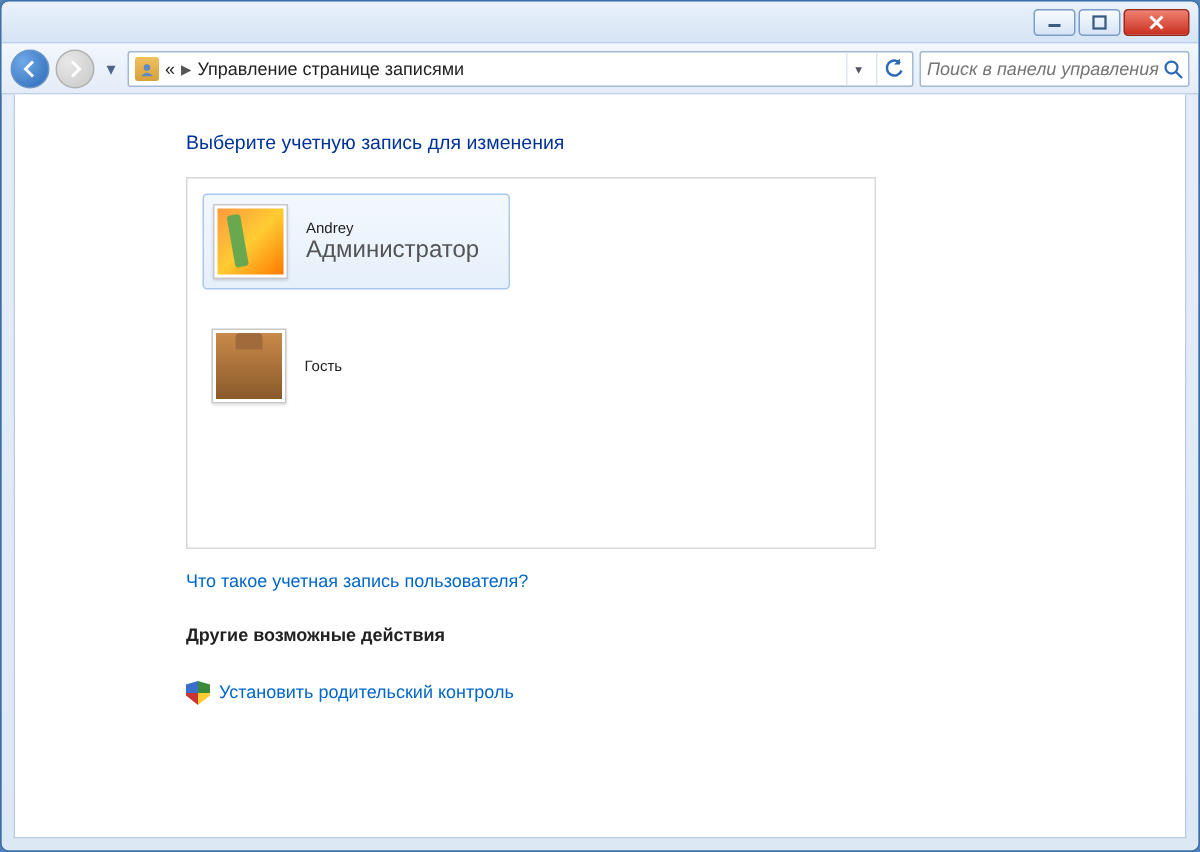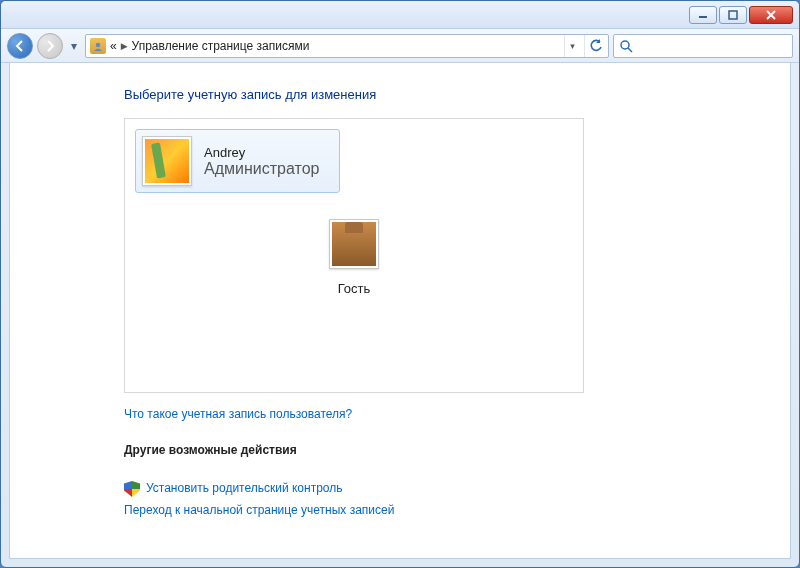--- a/index.html
+++ b/index.html
@@ -116,40 +116,40 @@
   .account {
     display:flex; align-items:center; gap:12px;
     padding: 6px;
   }
   .account.selected {
     border:1px solid #a8c8ec;
     background: linear-gradient(#f3f8fe, #e6f0fb);
     border-radius:3px;
     width: 205px;
   }
-  .account + .account { margin-top: 20px; flex-direction: column; }
+  .account + .account { margin-top: 20px; }
   .avatar-frame {
     width:50px; height:50px;
     border:1px solid #c8c8c8;
     background:#fff;
     padding:2px;
     box-shadow: 0 1px 2px rgba(0,0,0,0.15);
   }
   .avatar-img { width:100%; height:100%; }
   .avatar-flower { background: linear-gradient(135deg,#ff9a3c 0%,#ffcc33 50%,#ff7a00 100%); position:relative; }
   .avatar-flower::after{
     content:""; position:absolute; left:20%; top:10%; width:20%; height:80%;
     background:#6aa84f; border-radius:2px; transform:rotate(-10deg);
   }
   .avatar-case { background: linear-gradient(#c98a4a,#8a5a2a); position:relative;}
   .avatar-case::after{
     content:""; position:absolute; left:30%; top:0; width:40%; height:25%;
     background:#a06a3a; border-radius:3px 3px 0 0;
   }
-  .account-name { font-size:13px; color:#222; }
+  .account-name { font-size:10px; color:#222; }
   .account-role { font-size:16px; color:#555; }
 
   .links a, .link { color:#0066cc; text-decoration:none; font-size:12px; display:inline-block;}
   .links .row { margin-bottom:6px; }
 
   .section-hdr { font-weight:bold; font-size:12px; color:#222; margin: 22px 0 24px 0;}
   .shield-row { display:flex; align-items:flex-start; gap:6px; margin-bottom:6px;}
   .shield {
     width:16px; height:16px;
     background: conic-gradient(#3a8a3a 0 25%, #ffcc33 25% 50%, #cc3333 50% 75%, #3a6ecc 75% 100%);
@@ -211,20 +211,21 @@
       <div class="addr-chevron">▾</div>
       <div class="addr-refresh">
         <svg width="14" height="14" viewBox="0 0 14 14">
             <path d="M11 3 A5 5 0 1 0 12 8" fill="none" stroke="#2c6ab8" stroke-width="1.6"></path>
             <path d="M11 0 L11 4 L7 4 Z" fill="#2c6ab8"></path>
           </svg>
       </div>
     </div>
 
     <div class="searchbox">
+      <input type="text" placeholder="Поиск в панели управления" style="">
       <div class="search-icon">
         <svg width="14" height="14" viewBox="0 0 14 14">
             <circle cx="6" cy="6" r="4" fill="none" stroke="#2c6ab8" stroke-width="1.5"></circle>
             <line x1="9" y1="9" x2="13" y2="13" stroke="#2c6ab8" stroke-width="1.5"></line>
           </svg>
       </div>
     </div>
   </div>
 
   <div class="content">
@@ -257,16 +258,15 @@
     <div class="links">
       <div class="row"><a href="#" class="link">Что такое учетная запись пользователя?</a></div>
     </div>
 
     <div class="section-hdr">Другие возможные действия</div>
 
     <div class="shield-row">
       <div class="shield"></div>
       <a href="#" class="link">Установить родительский контроль</a>
     </div>
-    <div class="row"><a href="#" class="link">Переход к начальной странице учетных записей</a></div>
 
   </div>
 </div>
 
 </body></html>

